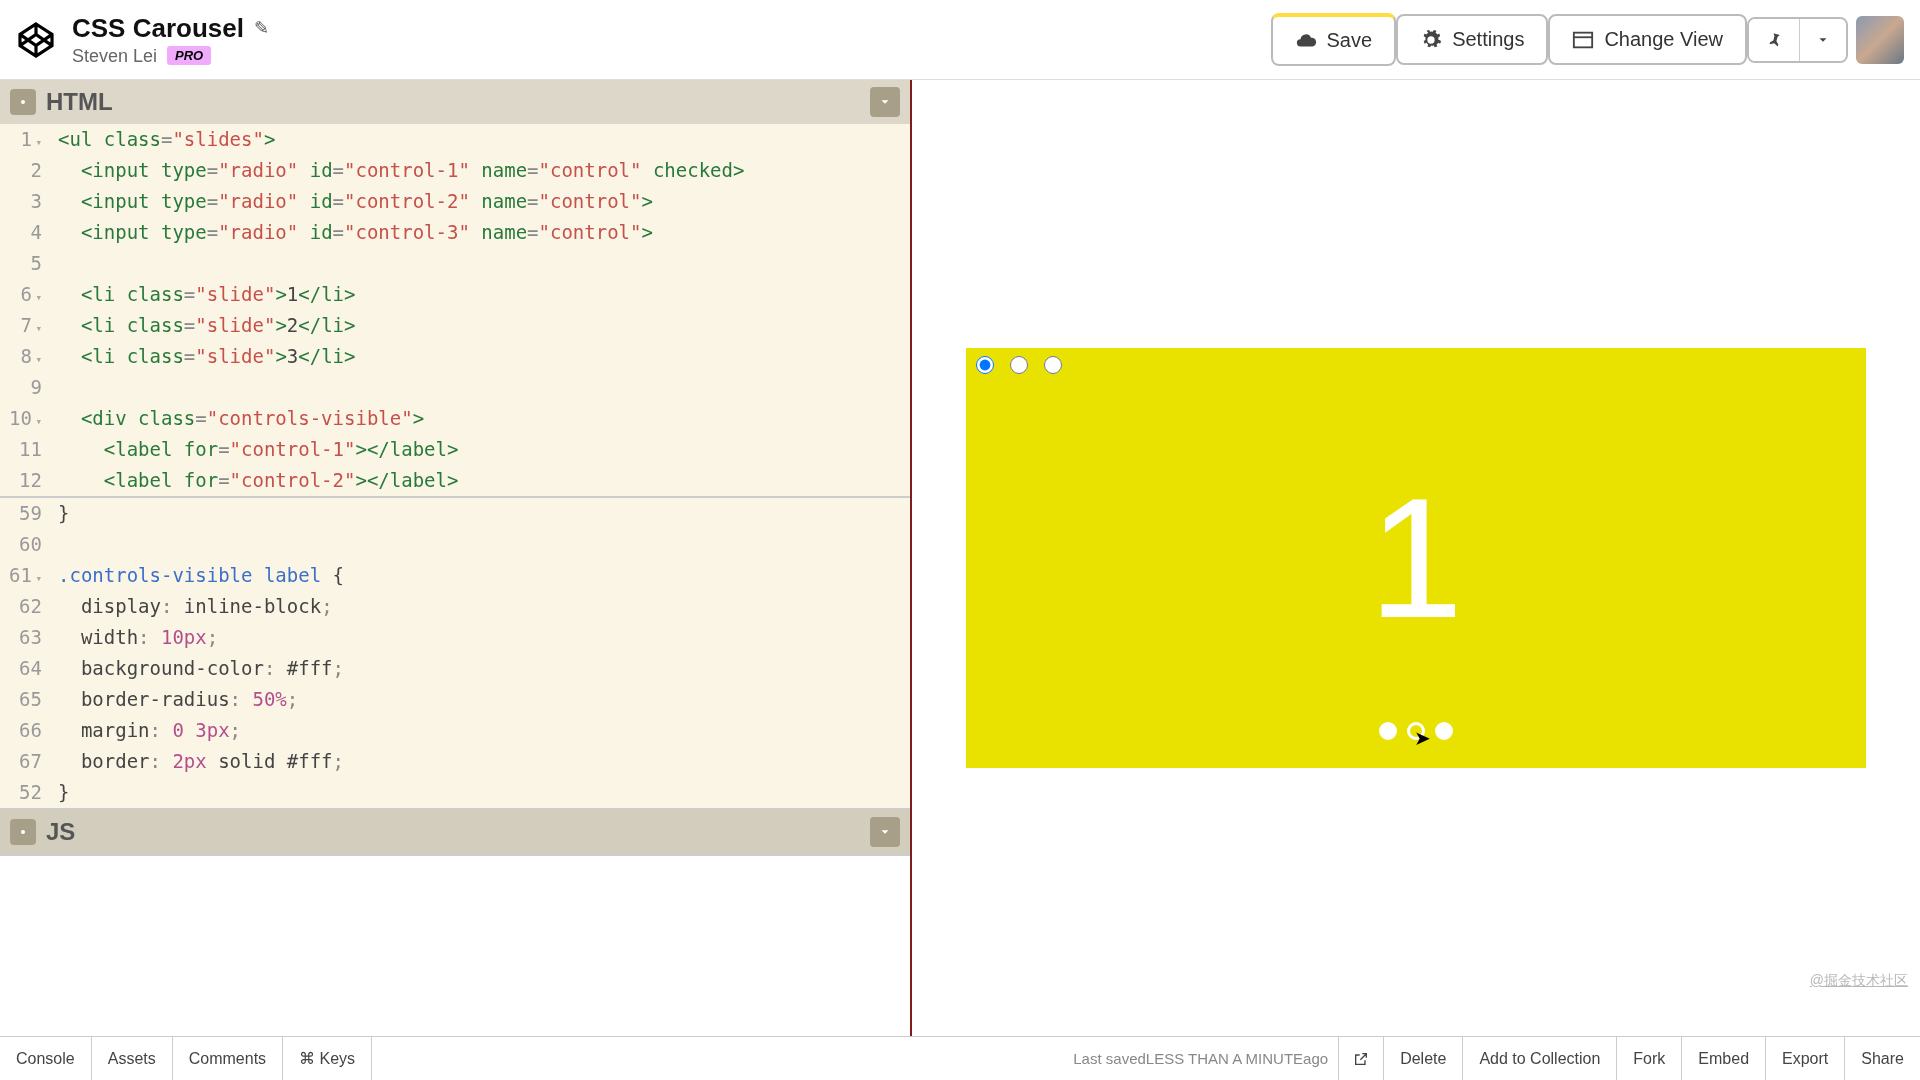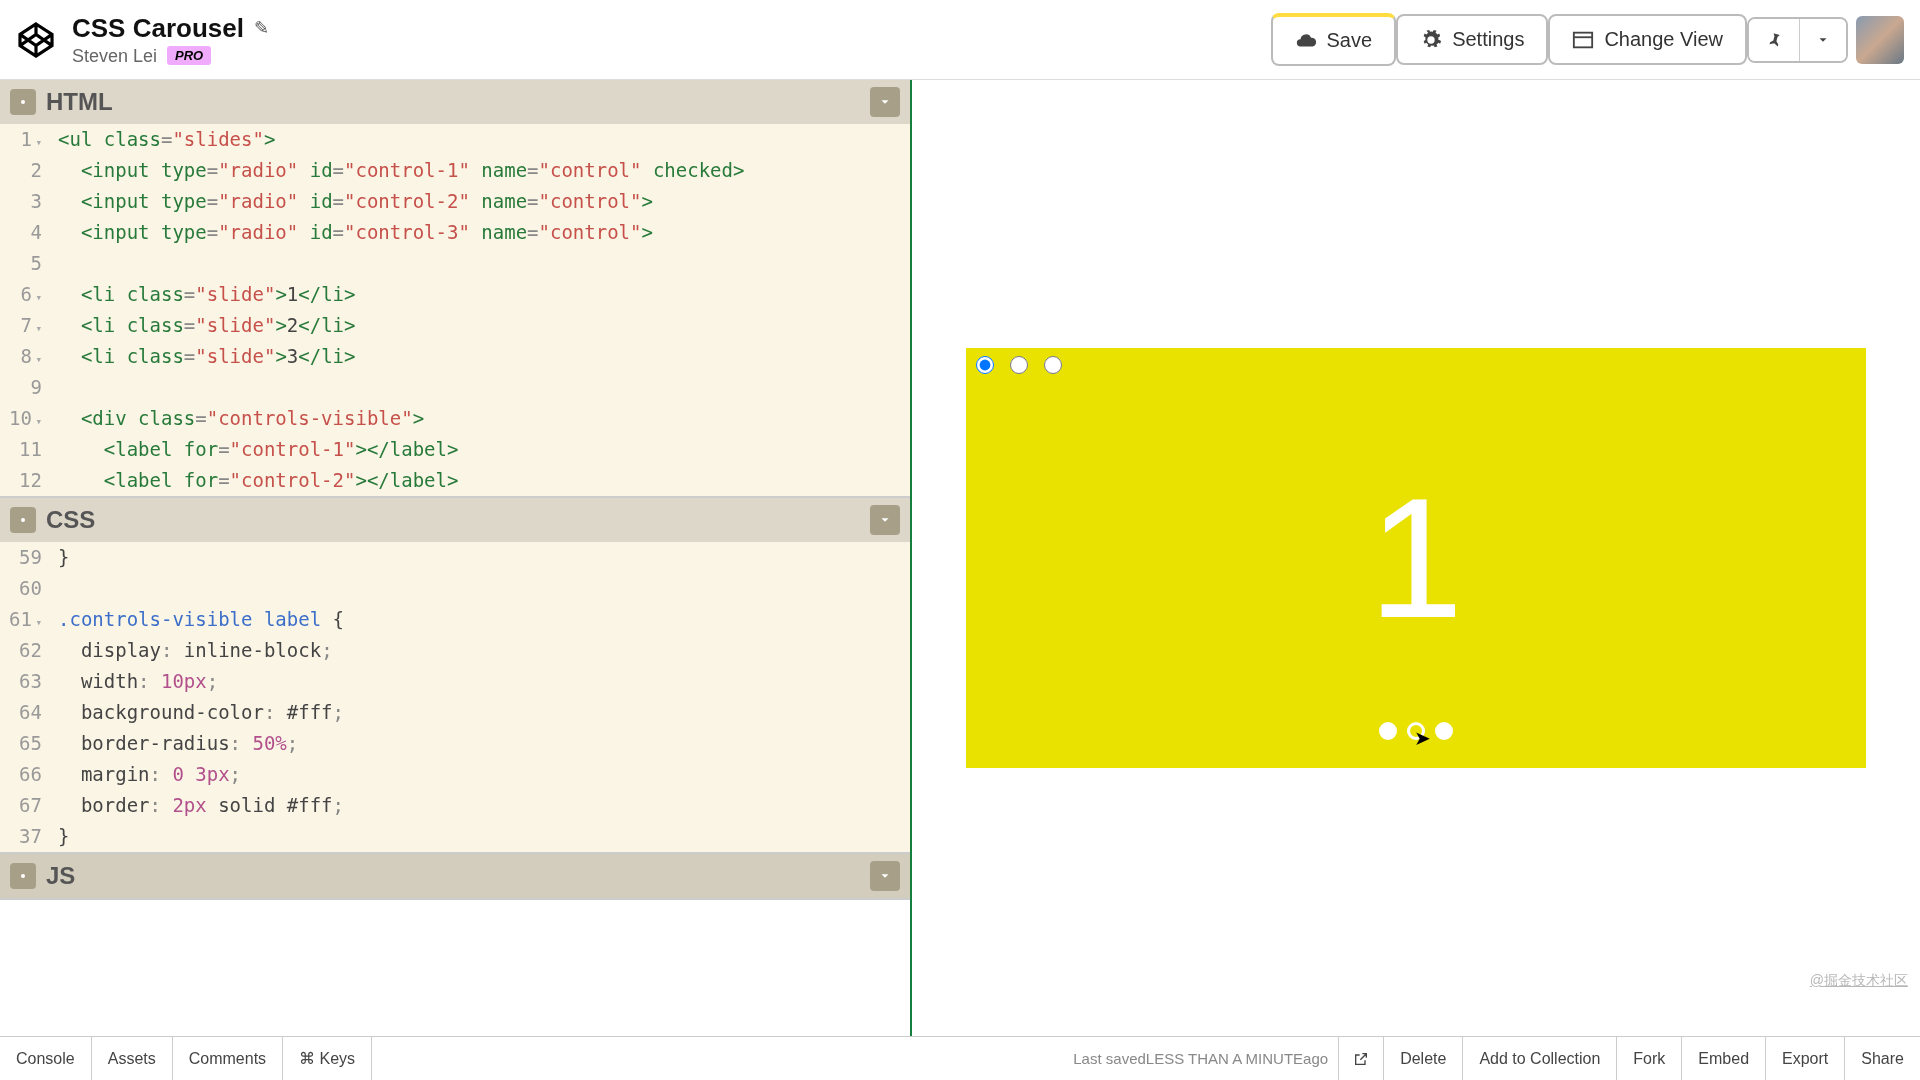--- a/index.html
+++ b/index.html
@@ -18,21 +18,21 @@
 .tb-buttons { display: flex; gap: 0; align-items: center; }
 .tb-btn { display: flex; align-items: center; gap: 10px; padding: 12px 22px; border: 2px solid #bbb; border-radius: 8px; background: #fff; font-size: 20px; color: #333; cursor: pointer; }
 .tb-btn.save { border-top: 4px solid #ffdd40; }
 .tb-icon { width: 22px; height: 22px; fill: #444; }
 .pin-group { display: flex; border: 2px solid #bbb; border-radius: 8px; overflow: hidden; }
 .pin-btn { padding: 12px 16px; background: #fff; cursor: pointer; display: flex; align-items: center; }
 .pin-btn + .pin-btn { border-left: 1px solid #ccc; }
 .avatar { width: 48px; height: 48px; border-radius: 6px; background: linear-gradient(135deg,#8a9bb0,#c9a890,#6a7885); margin-left: 8px; }
 
 .main { display: flex; height: calc(100% - 80px - 44px); }
-.editors { width: 912px; display: flex; flex-direction: column; border-right: 2px solid #15803d; }
+.editors { width: 912px; display: flex; flex-direction: column; border-right: 2px solid #7f1d1d; }
 .preview { flex: 1; display: flex; align-items: center; justify-content: center; position: relative; background: #fff; }
 
 .panel { display: flex; flex-direction: column; border-bottom: 2px solid #ccc; }
 .panel-head { display: flex; align-items: center; background: #dcd7c9; padding: 6px 10px; height: 44px; }
 .panel-gear { width: 26px; height: 26px; background: #a89f88; border-radius: 4px; display: flex; align-items: center; justify-content: center; margin-right: 10px; }
 .panel-gear svg { width: 16px; height: 16px; fill: #fff; }
 .panel-title { font-size: 24px; font-weight: 700; color: #555; flex: 1; }
 .panel-chev { width: 30px; height: 30px; background: #a89f88; border-radius: 4px; display: flex; align-items: center; justify-content: center; }
 .panel-chev svg { width: 14px; height: 14px; fill: #fff; }
 
@@ -174,47 +174,33 @@
             <div></div>
             <div><span class="tok-tag">  &lt;div</span><span class="tok-attr"> class</span><span class="tok-punc">=</span><span class="tok-str">"controls-visible"</span><span class="tok-tag">&gt;</span></div>
             <div><span class="tok-tag">    &lt;label</span><span class="tok-attr"> for</span><span class="tok-punc">=</span><span class="tok-str">"control-1"</span><span class="tok-tag">&gt;</span><span class="tok-tag">&lt;/label&gt;</span></div>
             <div><span class="tok-tag">    &lt;label</span><span class="tok-attr"> for</span><span class="tok-punc">=</span><span class="tok-str">"control-2"</span><span class="tok-tag">&gt;</span><span class="tok-tag">&lt;/label&gt;</span></div>
           </div>
         </div>
       </div>
     </div>
 
     <div class="panel" id="panel-css">
-      <div class="panel-head">
-        <div class="panel-gear">
-            <svg viewBox="0 0 24 24">
-              <circle cx="12" cy="12" r="3"></circle>
-              <path d="M12 2v3M12 19v3M4 12H1M23 12h-3M5 5l2 2M17 17l2 2M19 5l-2 2M7 17l-2 2"></path>
-            </svg>
-          </div>
-        <span class="panel-title">CSS</span>
-        <div class="panel-chev">
-            <svg viewBox="0 0 24 24">
-              <path d="M6 9l6 6 6-6z"></path>
-            </svg>
-          </div>
-      </div>
       <div class="code-area">
         <div class="code-scroll">
           <div class="gutter">
             <div>59</div>
               <div>60</div>
               <div>61<span class="fold">▾</span></div>
               <div>62</div>
               <div>63</div>
               <div>64</div>
               <div>65</div>
               <div>66</div>
               <div>67</div>
-              <div>37</div>
+              <div>52</div>
               <div>69</div>
           </div>
           <div class="code-lines">
             <div><span class="tok-word">}</span></div>
             <div></div>
             <div><span class="tok-sel">.controls-visible label</span><span class="tok-word"> {</span></div>
             <div><span class="tok-prop">  display</span><span class="tok-punc">: </span><span class="tok-val">inline-block</span><span class="tok-punc">;</span></div>
             <div><span class="tok-prop">  width</span><span class="tok-punc">: </span><span class="tok-num">10px</span><span class="tok-punc">;</span></div>
             <div><span class="tok-prop">  background-color</span><span class="tok-punc">: </span><span class="tok-val">#fff</span><span class="tok-punc">;</span></div>
             <div><span class="tok-prop">  border-radius</span><span class="tok-punc">: </span><span class="tok-num">50%</span><span class="tok-punc">;</span></div>

